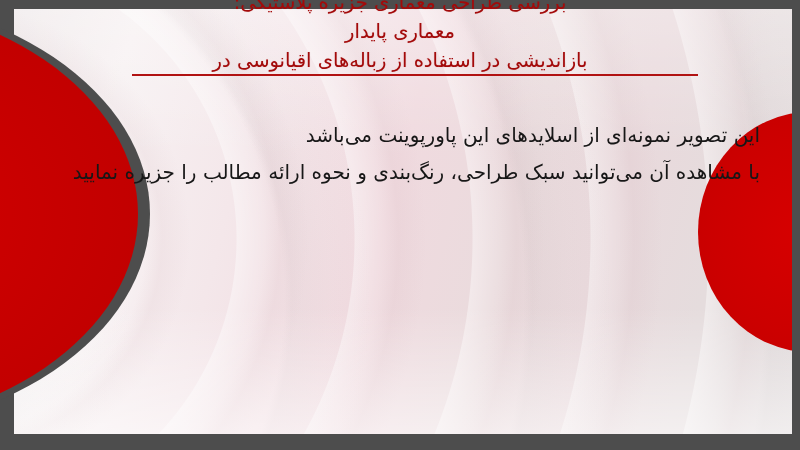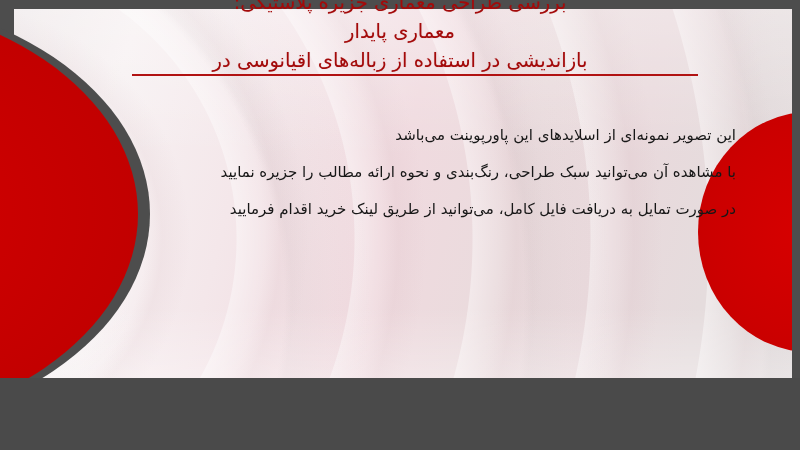--- a/index.html
+++ b/index.html
@@ -6,21 +6,21 @@
   html, body {
     margin: 0;
     padding: 0;
     background: #4a4a4a;
   }
   * { box-sizing: border-box; }
 
   .slide {
     position: relative;
     width: 800px;
-    height: 378px;
+    height: 450px;
     overflow: hidden;
     background: #14b8a6;
     font-family: "DejaVu Sans", "Liberation Sans", sans-serif;
     padding-left: 21px;
   }
 
   
   .frame {
     position: absolute;
     inset: 0;
@@ -157,28 +157,28 @@
     width: 566px;
     top: 74px;
     height: 0;
     border-top: 2px solid #b11212;
     z-index: 9;
   }
 
   
   .body-text {
     position: absolute;
-    right: 64px;
+    right: 40px;
     left: 120px;
     top: 117px;
     z-index: 8;
     direction: rtl;
     text-align: right;
     color: #171717;
-    font-size: 15px;
+    font-size: 20px;
     line-height: 37px;
     font-weight: 400;
   }
   .body-line { display: block; white-space: nowrap; }
 
 </style>
 </head>
 <body>
 
 <div class="slide">
@@ -201,16 +201,15 @@
     <span class="title-line">بررسی طراحی معماری جزیره پلاستیکی:</span>
     <span class="title-line">معماری پایدار</span>
     <span class="title-line">بازاندیشی در استفاده از زباله‌های اقیانوسی در</span>
   </div>
 
   <div class="title-rule"></div>
 
   <div class="body-text">
     <span class="body-line">این تصویر نمونه‌ای از اسلایدهای این پاورپوینت می‌باشد</span>
     <span class="body-line">با مشاهده آن می‌توانید سبک طراحی، رنگ‌بندی و نحوه ارائه مطالب را جزیره نمایید</span>
-    <span class="body-line">در صورت تمایل به دریافت فایل کامل، می‌توانید از طریق لینک خرید اقدام فرمایید</span>
   </div>
 
 </div>
 
 </body></html>

